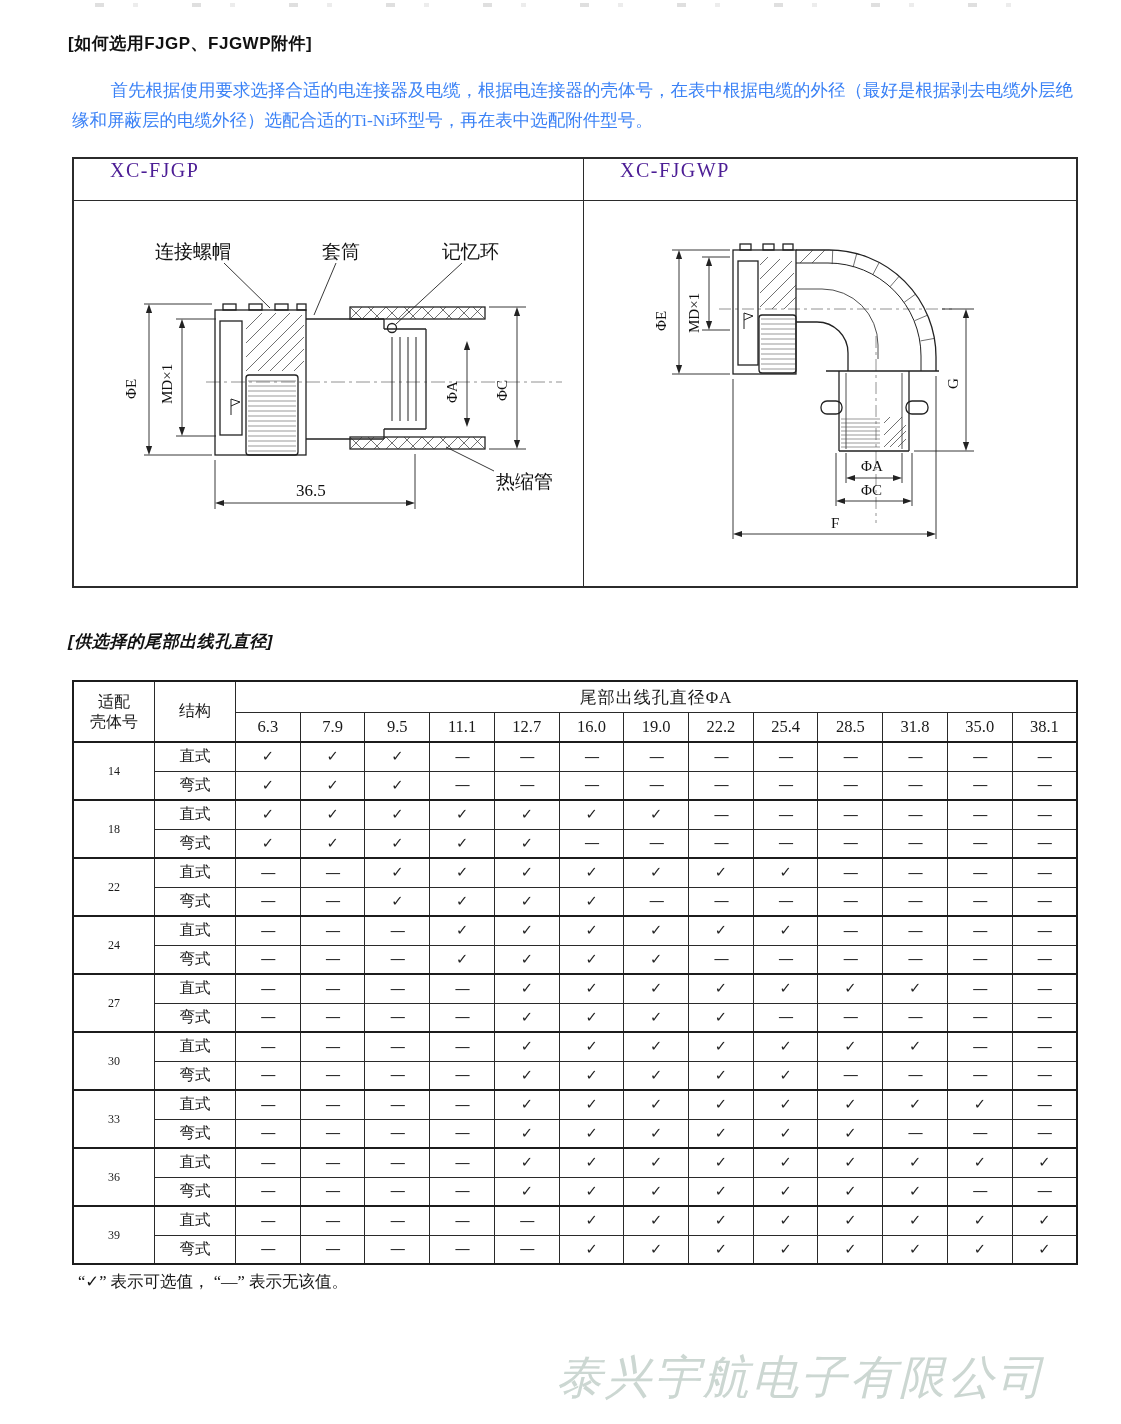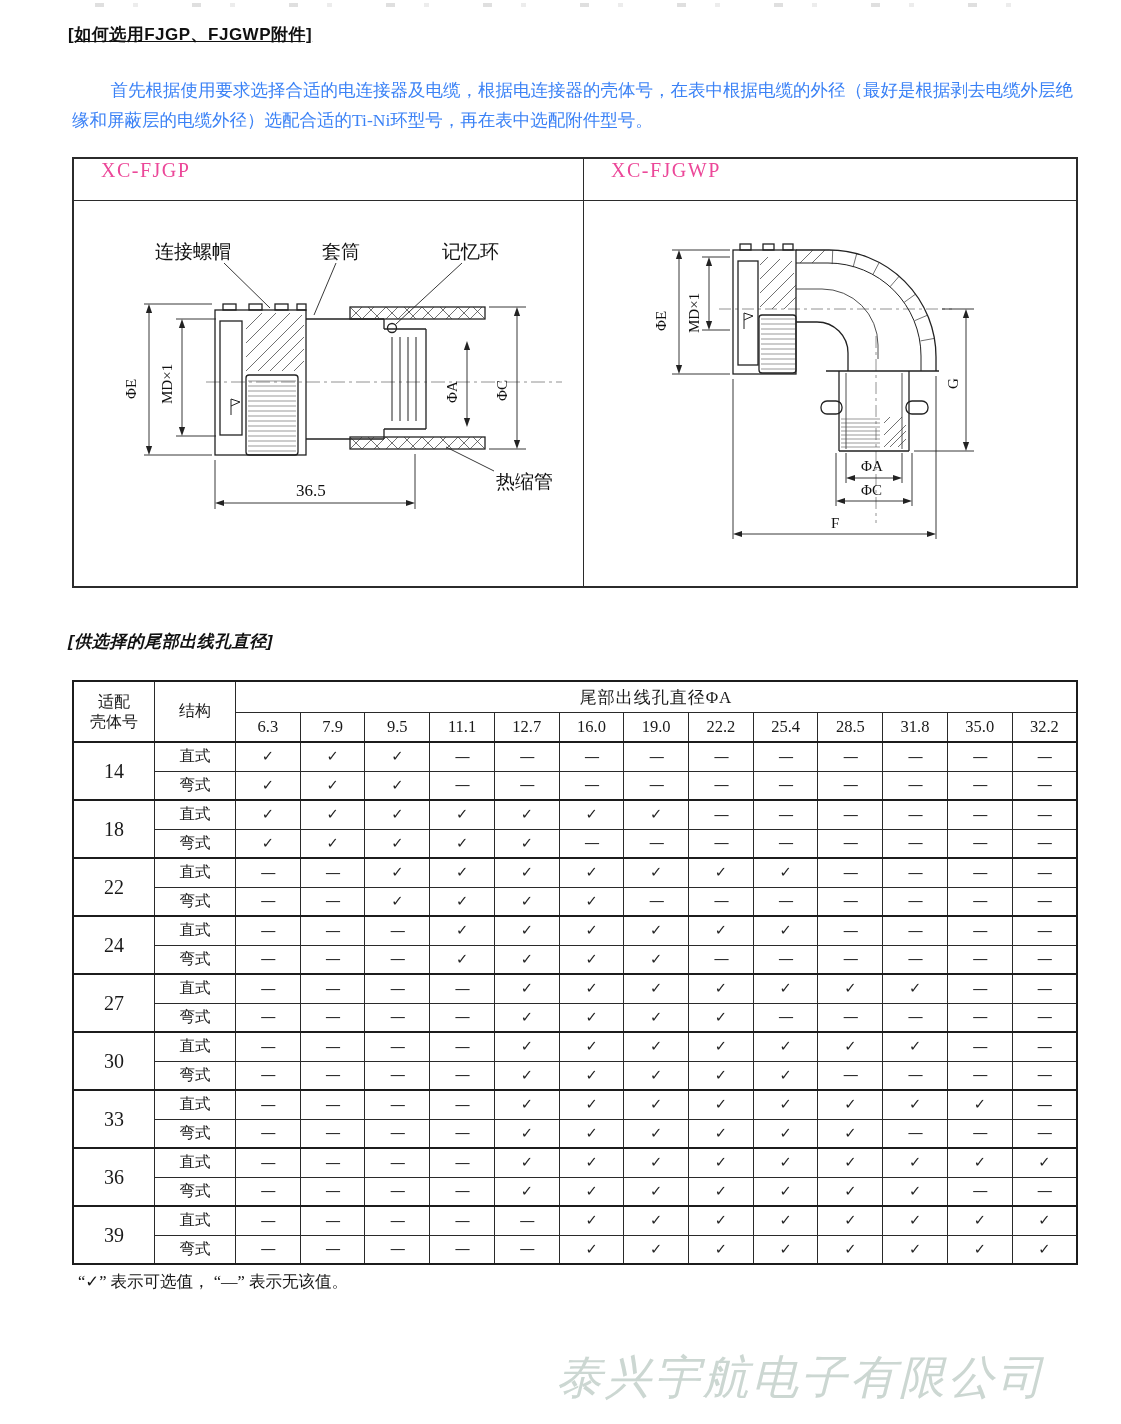--- a/index.html
+++ b/index.html
@@ -8,45 +8,45 @@
   
   .top-strip{position:absolute;left:95px;top:3px;width:940px;height:4px;opacity:.55;
     background:repeating-linear-gradient(90deg,rgba(90,90,90,.35) 0 9px,transparent 9px 38px,rgba(120,120,120,.25) 38px 43px,transparent 43px 97px);}
   
   .wm-center{position:absolute;left:370px;top:577px;z-index:0;
     font:bold 208px/1.05 "Liberation Sans",sans-serif;color:#dcdef4;letter-spacing:4px;}
   .wm-footer{position:absolute;left:556px;top:1348px;z-index:0;
     font:46px/1.3 "Liberation Serif",serif;font-style:italic;color:#ccd7d2;letter-spacing:3px;}
   .content{position:absolute;inset:0;z-index:1;}
   .sec-title{position:absolute;left:68px;font:600 17px/22px "Liberation Sans",sans-serif;color:#111;letter-spacing:.5px;}
-  .t1{top:24px;text-decoration:underline;} .t2{top:631px;font-style:italic;}
+  .t1{top:33px;} .t2{top:631px;font-style:italic;}
   .intro{position:absolute;left:72px;top:76px;width:1002px;margin:0;
     font:17.5px/29.5px "Liberation Serif",serif;text-indent:2.2em;color:#3b82f6;}
   
   .diagram-box{position:absolute;left:72px;top:157px;width:1006px;height:431px;
     border:2px solid #2b2b2b;box-sizing:border-box;display:flex;}
   .dg-panel{box-sizing:border-box;}
   .dg-panel.pl{width:510px;border-right:1.5px solid #2b2b2b;}
   .dg-panel.pr{flex:1;}
-  .dg-title{height:41px;line-height:42px;border-bottom:1.5px solid #2b2b2b;padding-left:27px;
-    font:20px "Liberation Serif",serif;letter-spacing:1.5px;color:#ec4899;}
+  .dg-title{height:41px;line-height:42px;border-bottom:1.5px solid #2b2b2b;padding-left:36px;
+    font:20px "Liberation Serif",serif;letter-spacing:1.5px;color:#4c1d95;}
   .dg-panel svg{display:block;}
   svg text{font-family:"Liberation Serif",serif;fill:#111;}
   svg .cn{font-size:19px;} svg .dim{font-size:15px;} svg .dimL{font-size:17px;}
   
   table.sel{position:absolute;left:72px;top:680px;width:1006px;border-collapse:collapse;
     table-layout:fixed;border:2px solid #1c1c1c;background:transparent;}
   table.sel th,table.sel td{border:1px solid #2a2a2a;text-align:center;vertical-align:middle;
     padding:0;font-family:"Liberation Serif",serif;background:transparent;}
   th.c1,th.c2{width:80px;font-size:16px;font-weight:normal;}
   th.c1 span{display:block;line-height:20px;}
   th.hspan{height:30px;font-size:17px;font-weight:normal;letter-spacing:1px;}
   #dia-row th{height:28px;font-size:16.5px;font-weight:normal;}
   tbody td{height:27.5px;font-size:16px;}
-  tbody td.shell{font-size:20px;}
+  tbody td.shell{font-size:12px;}
   tbody td.struct{font-size:15.5px;margin-left:17px;}
   tbody td.check{font-size:14.5px;color:#222;}
   tbody td.dash{font-weight:bold;font-size:14px;letter-spacing:-1px;}
   tbody tr.grp td{border-top:2px solid #1c1c1c;}
   .note{position:absolute;left:78px;top:1271px;margin:0;font:16.5px "Liberation Serif",serif;color:#161616;}
 </style>
 </head>
 <body>
 
 <div class="page">
@@ -219,21 +219,21 @@
             <th>9.5</th>
             <th>11.1</th>
             <th>12.7</th>
             <th>16.0</th>
             <th>19.0</th>
             <th>22.2</th>
             <th>25.4</th>
             <th>28.5</th>
             <th>31.8</th>
             <th>35.0</th>
-            <th>32.2</th>
+            <th>38.1</th>
           </tr>
       </thead>
       <tbody id="tbl-body">
           <tr class="grp">
             <td rowspan="2" class="shell">14</td>
             <td class="struct">直式</td>
             <td class="check">✓</td>
             <td class="check">✓</td>
             <td class="check">✓</td>
             <td class="dash">—</td>

